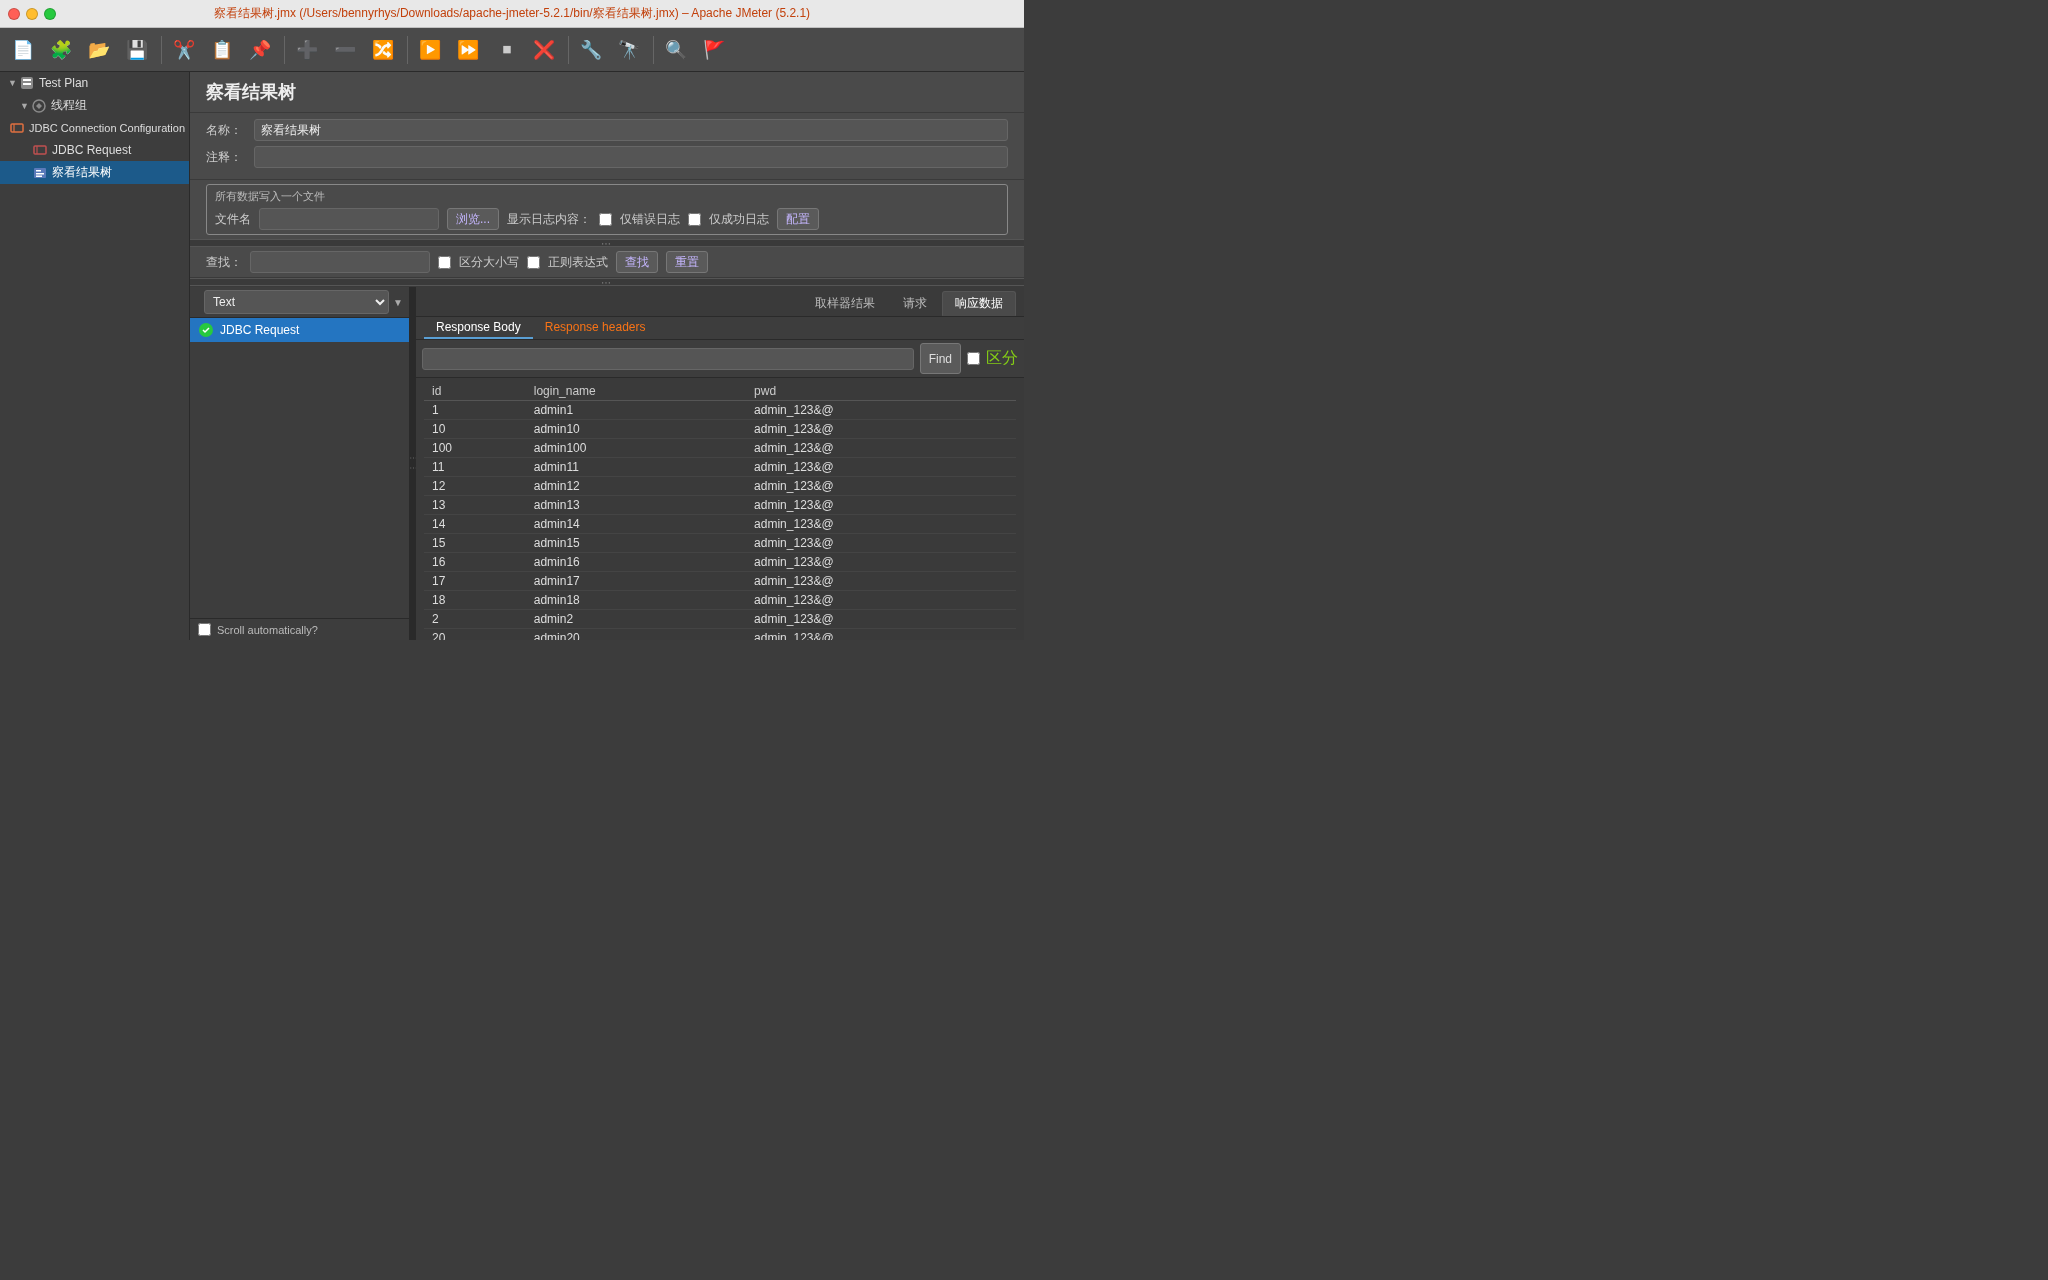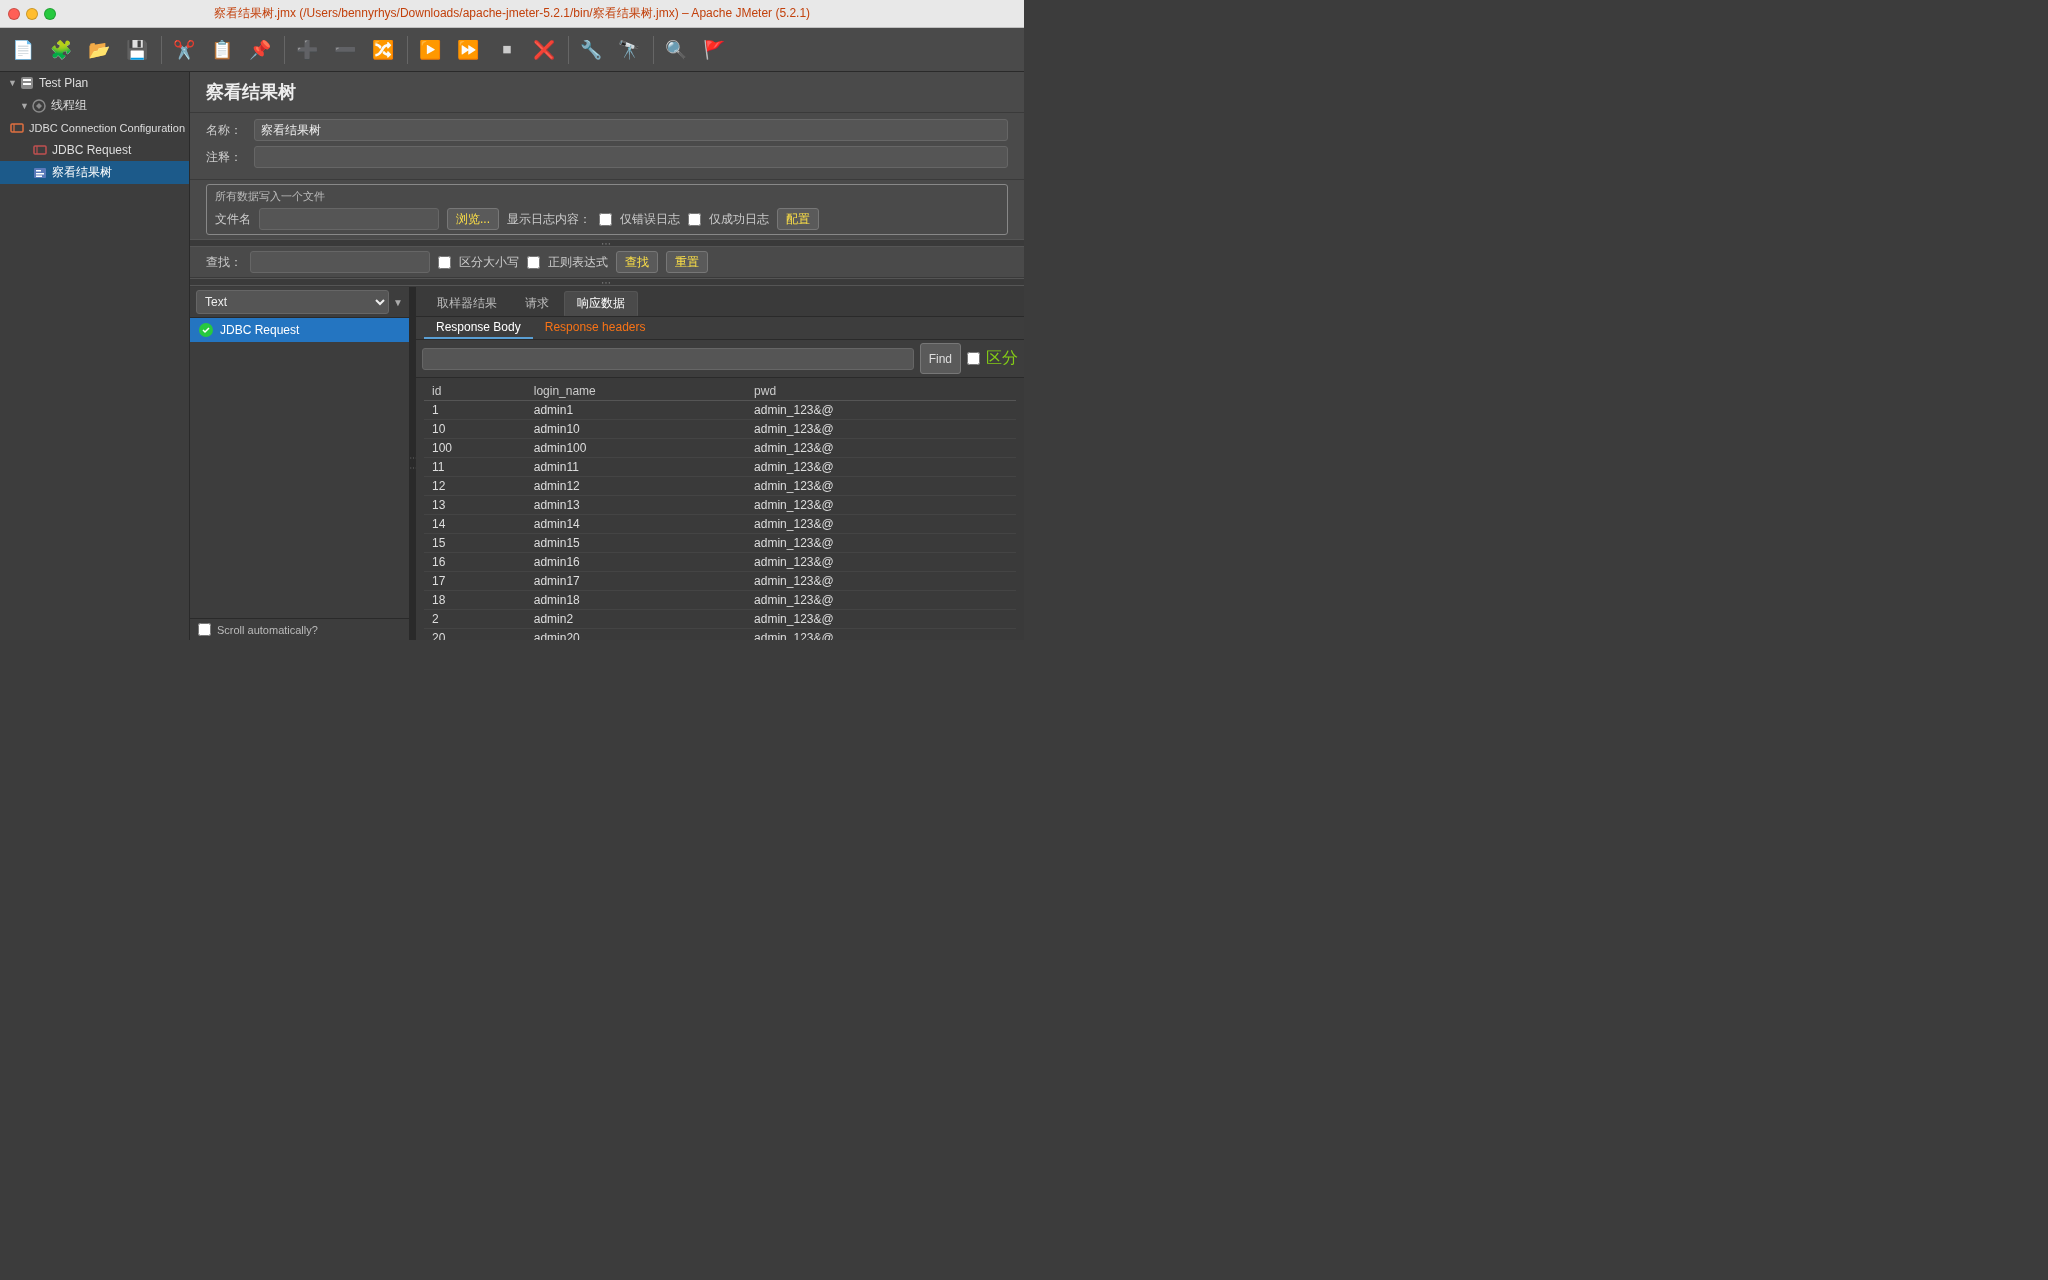--- a/index.html
+++ b/index.html
@@ -174,21 +174,21 @@
       padding: 2px 6px;
       color: #eee;
       font-size: 12px;
       height: 22px;
     }
     .btn-small {
       background: #5a5a5a;
       border: 1px solid #777;
       border-radius: 3px;
       padding: 2px 8px;
-      color: #fde047;
+      color: #c4b5fd;
       font-size: 12px;
       cursor: pointer;
       height: 22px;
     }
     
     .resize-handle {
       height: 8px;
       background: #3a3a3a;
       display: flex;
       align-items: center;
@@ -242,20 +242,21 @@
     }
     .dropdown-select {
       flex: 1;
       background: #555;
       border: 1px solid #666;
       border-radius: 3px;
       color: #eee;
       font-size: 12px;
       padding: 2px 4px;
       height: 24px;
+      margin-left: 8px;
     }
     .list-content {
       flex: 1;
       overflow-y: auto;
     }
     .list-item-row {
       display: flex;
       align-items: center;
       padding: 4px 8px;
       cursor: pointer;
@@ -296,20 +297,21 @@
       display: flex;
       flex-direction: column;
       overflow: hidden;
     }
     .result-tabs {
       display: flex;
       gap: 2px;
       padding: 4px 8px 0;
       border-bottom: 1px solid #2a2a2a;
       background: #3a3a3a;
+      justify-content: flex-end;
     }
     .result-tab {
       padding: 3px 12px;
       cursor: pointer;
       color: #bbb;
       font-size: 12px;
       border-radius: 3px 3px 0 0;
       border: 1px solid transparent;
     }
     .result-tab.active {

